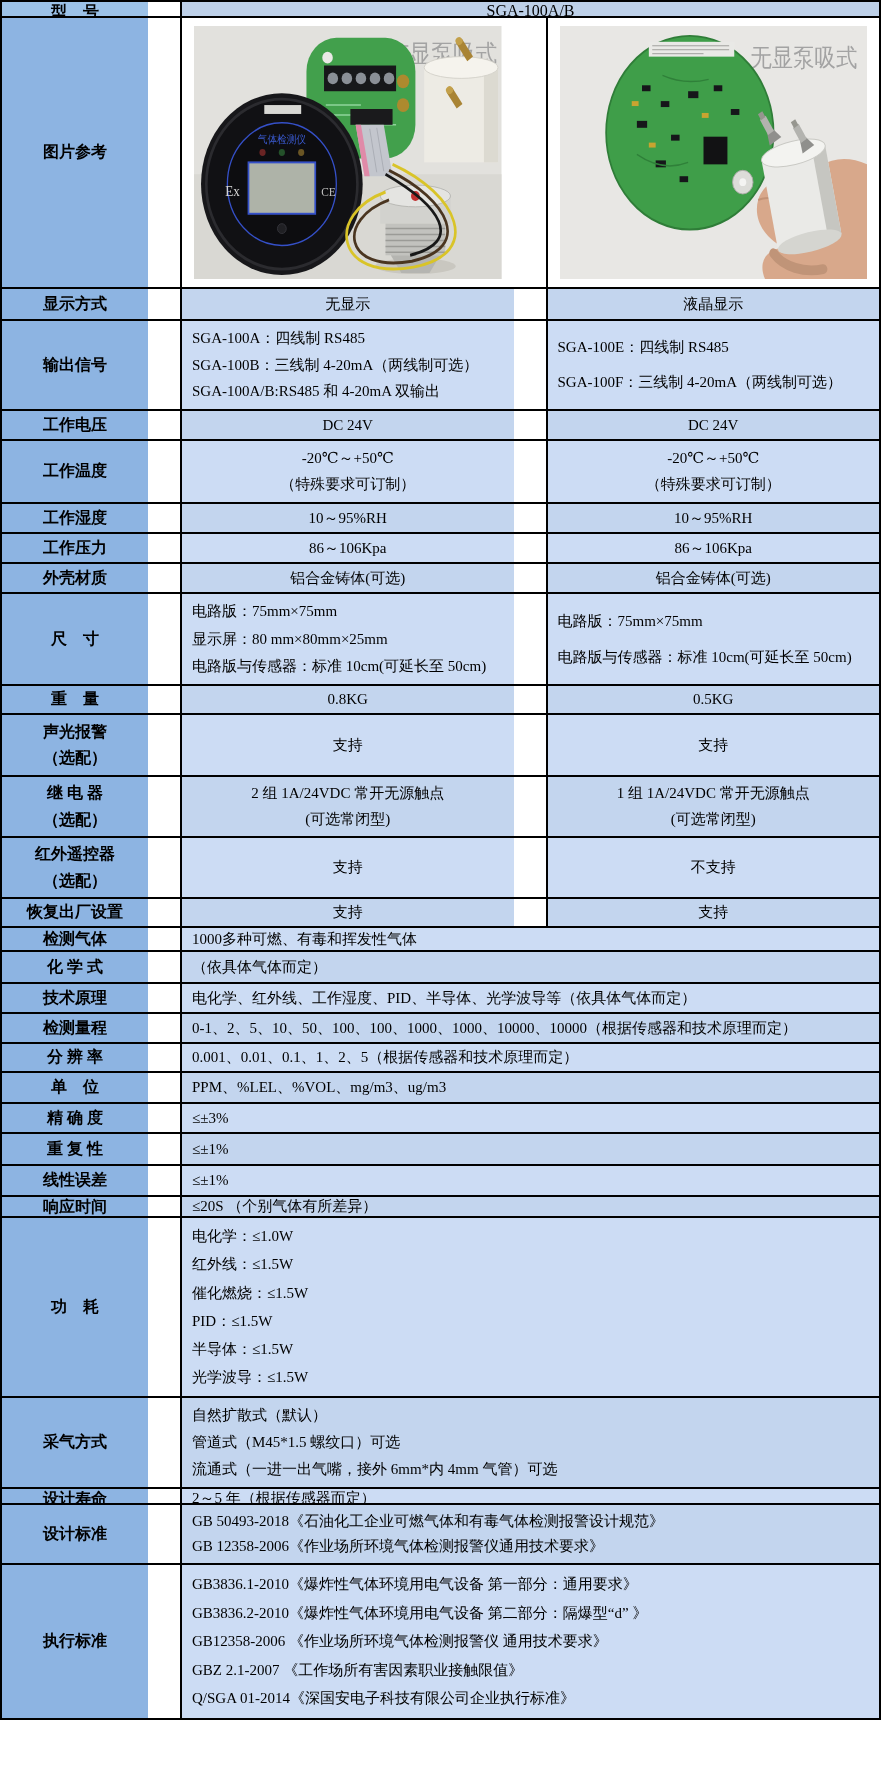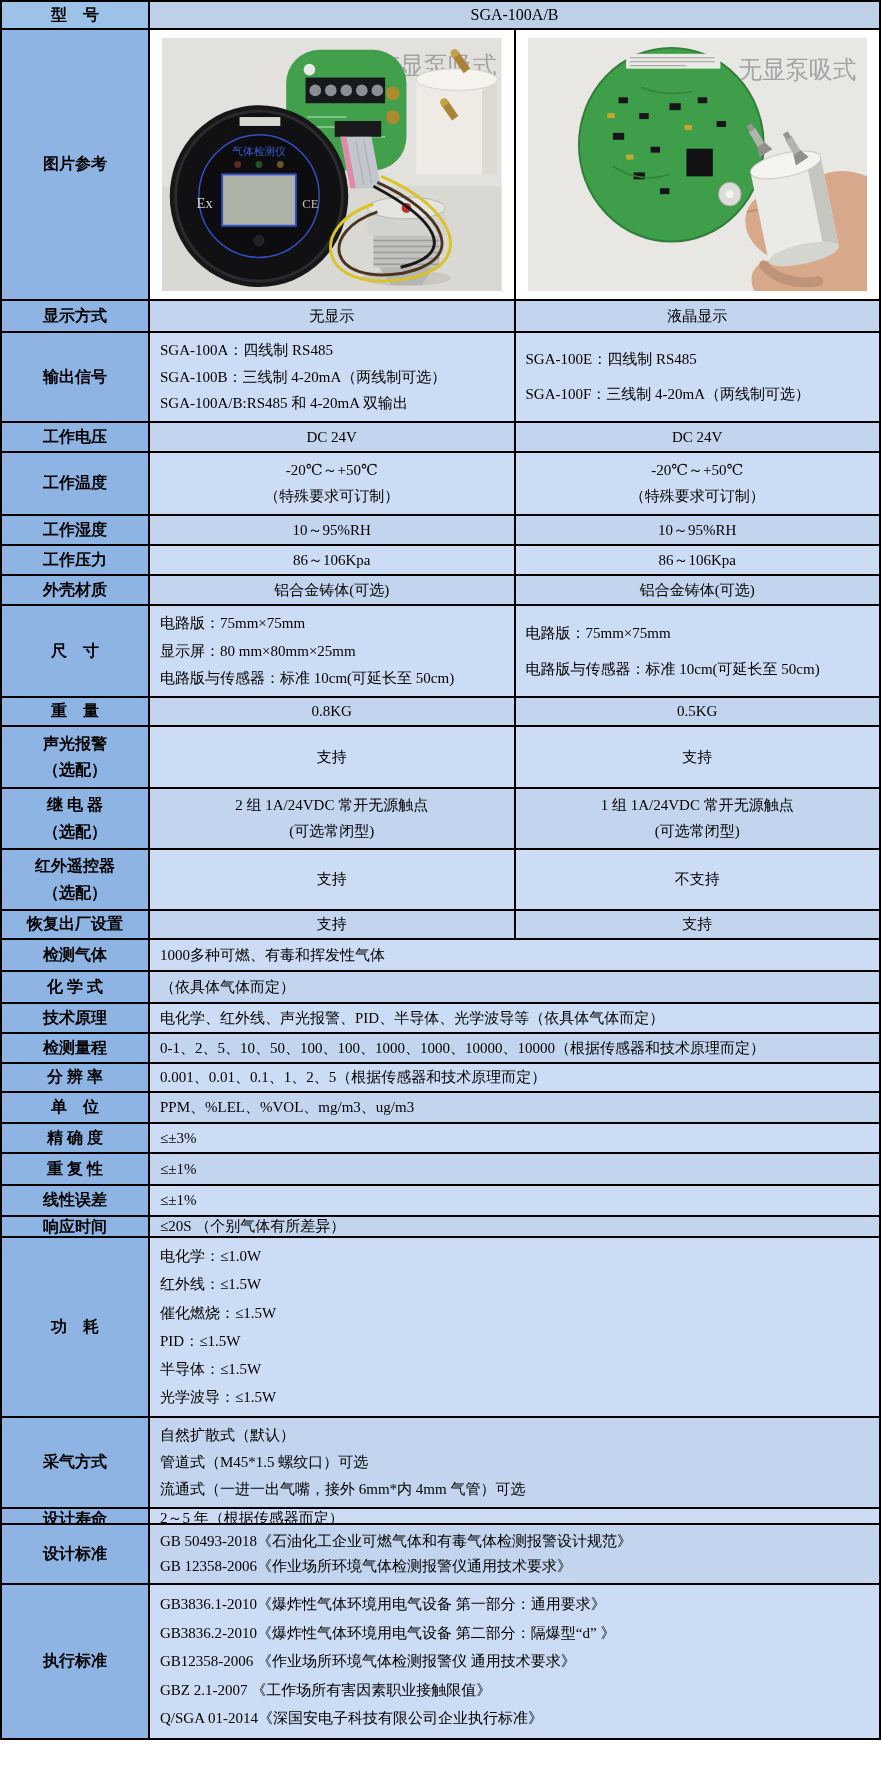--- a/index.html
+++ b/index.html
@@ -30,36 +30,37 @@
   }
   .val {
     flex: 1 1 0;
     border-left: 2px solid #000;
     font-size: 15px;
     flex-direction: column;
     justify-content: space-evenly;
     align-items: center;
     text-align: center;
     overflow: hidden;
+    margin-left: 32px;
   }
   .trow:nth-of-type(odd) .val { background: #c3d5ee; }
   .trow:nth-of-type(even) .val { background: #ccdcf4; }
   .val.l { align-items: flex-start; text-align: left; padding-left: 10px; padding-right: 6px; }
   .head .lab { background: #9cc2e8; }
   .head .val { background: #bdd0e8 !important; font-size: 16px; }
   .val.img { background: #fff !important; padding: 8px 12px; flex-direction: row; align-items: stretch; }
   .val.img svg { width: 100%; height: 100%; display: block; }
   .ln { line-height: 1.25; }
 </style>
 </head>
 <body>
 
 <div class="tbl">
 
-  <div class="trow head" style="height:28px">
+  <div class="trow head" style="height:16px">
     <div class="cell lab">型　号</div>
     <div class="cell val">SGA-100A/B</div>
   </div>
 
   <div class="trow" style="height:271px">
     <div class="cell lab">图片参考</div>
     <div class="cell val img">
       <svg viewBox="0 0 350 256" preserveAspectRatio="none">
         <rect x="0" y="0" width="350" height="256" fill="#e2e1dd"></rect>
         <rect x="0" y="150" width="350" height="106" fill="#d9d8d3"></rect>
@@ -332,38 +333,38 @@
   <div class="trow" style="height:29px">
     <div class="cell lab">恢复出厂设置</div>
     <div class="cell val">
         <div class="ln">支持</div>
       </div>
     <div class="cell val">
         <div class="ln">支持</div>
       </div>
   </div>
 
-  <div class="trow" style="height:32px">
+  <div class="trow" style="height:24px">
     <div class="cell lab">检测气体</div>
     <div class="cell val l">
         <div class="ln">1000多种可燃、有毒和挥发性气体</div>
       </div>
   </div>
 
   <div class="trow" style="height:32px">
     <div class="cell lab">化 学 式</div>
     <div class="cell val l">
         <div class="ln">（依具体气体而定）</div>
       </div>
   </div>
 
   <div class="trow" style="height:30px">
     <div class="cell lab">技术原理</div>
     <div class="cell val l">
-        <div class="ln">电化学、红外线、声光报警、PID、半导体、光学波导等（依具体气体而定）</div>
+        <div class="ln">电化学、红外线、工作湿度、PID、半导体、光学波导等（依具体气体而定）</div>
       </div>
   </div>
 
   <div class="trow" style="height:30px">
     <div class="cell lab">检测量程</div>
     <div class="cell val l">
         <div class="ln">0-1、2、5、10、50、100、100、1000、1000、10000、10000（根据传感器和技术原理而定）</div>
       </div>
   </div>
 

